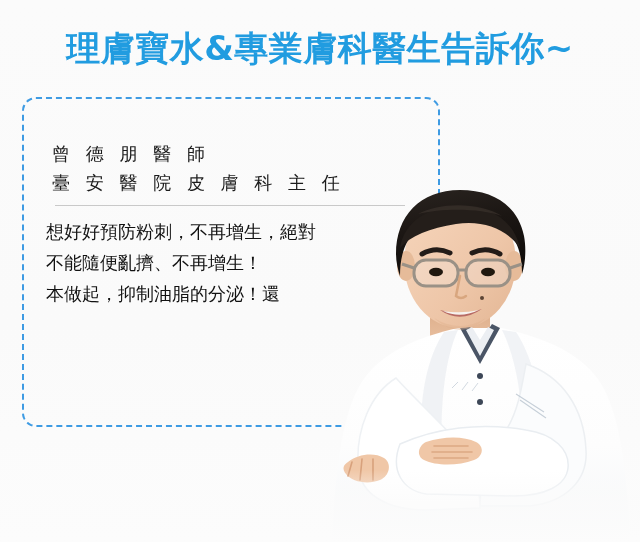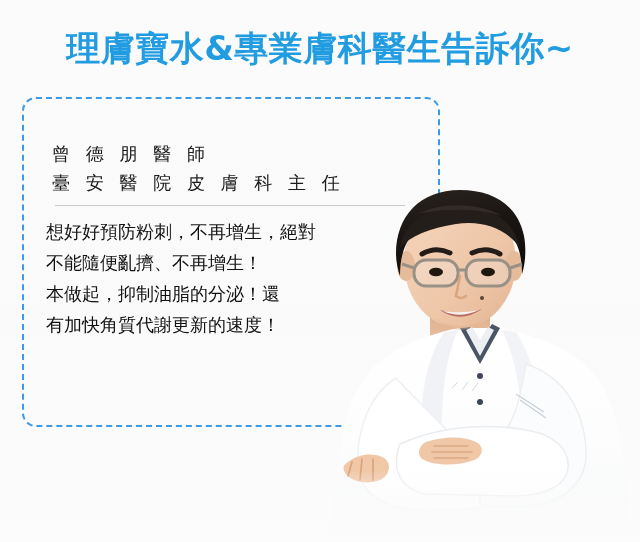--- a/index.html
+++ b/index.html
@@ -137,21 +137,20 @@
   <div class="doctor-name">曾 德 朋 醫 師</div>
 
   <div class="doctor-role">臺 安 醫 院 皮 膚 科 主 任</div>
 
   <div class="divider"></div>
 
   <div class="quote-body">
     <div class="line">想好好預防粉刺，不再增生，絕對</div>
     <div class="line">不能隨便亂擠、不再增生！</div>
     <div class="line">本做起，抑制油脂的分泌！還</div>
-    <div class="line">有加快角質代謝更新的速度！</div>
   </div>
 
   <div class="doctor-photo">
     <svg width="310" height="392" viewBox="0 0 310 392" xmlns="http://www.w3.org/2000/svg">
       <defs>
         <linearGradient id="coatG" x1="0" y1="0" x2="0" y2="1">
           <stop offset="0%" stop-color="#ffffff"></stop>
           <stop offset="55%" stop-color="#fdfdfd"></stop>
           <stop offset="100%" stop-color="#f4f6f8"></stop>
         </linearGradient>

